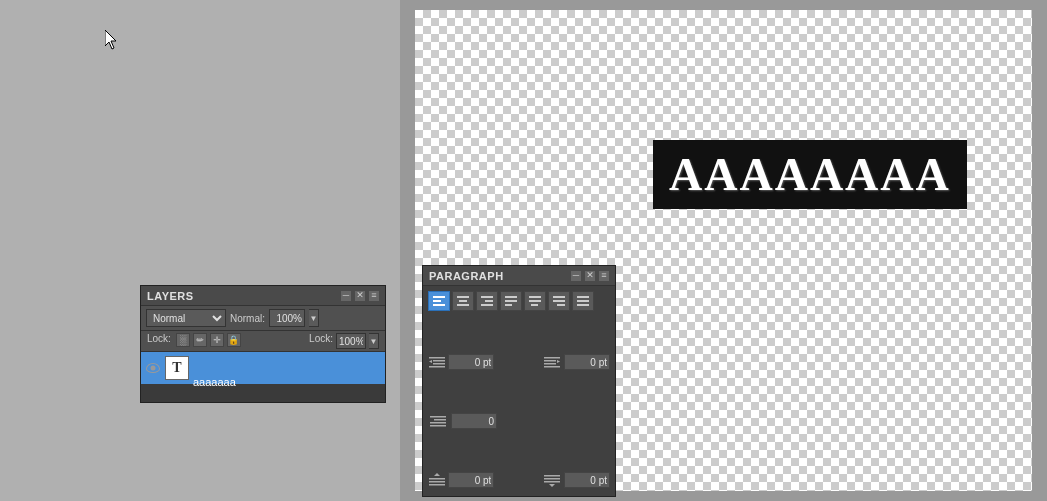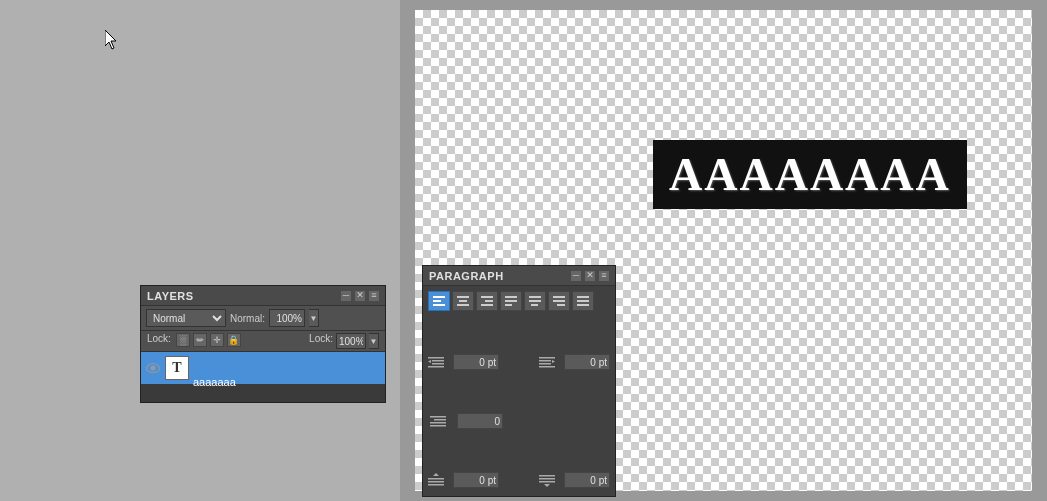--- a/index.html
+++ b/index.html
@@ -334,21 +334,21 @@
 
     .align-btn.active {
       background: #4a90d9;
       border-color: #2a70b9;
     }
 
     
     .spacing-row {
       display: flex;
       align-items: flex-end;
-      gap: 9px;
+      gap: 3px;
       margin-bottom: 3px;
       margin-top: 43px;
     }
 
     .spacing-icon {
       width: 20px;
       height: 16px;
       display: flex;
       align-items: center;
       justify-content: center;

